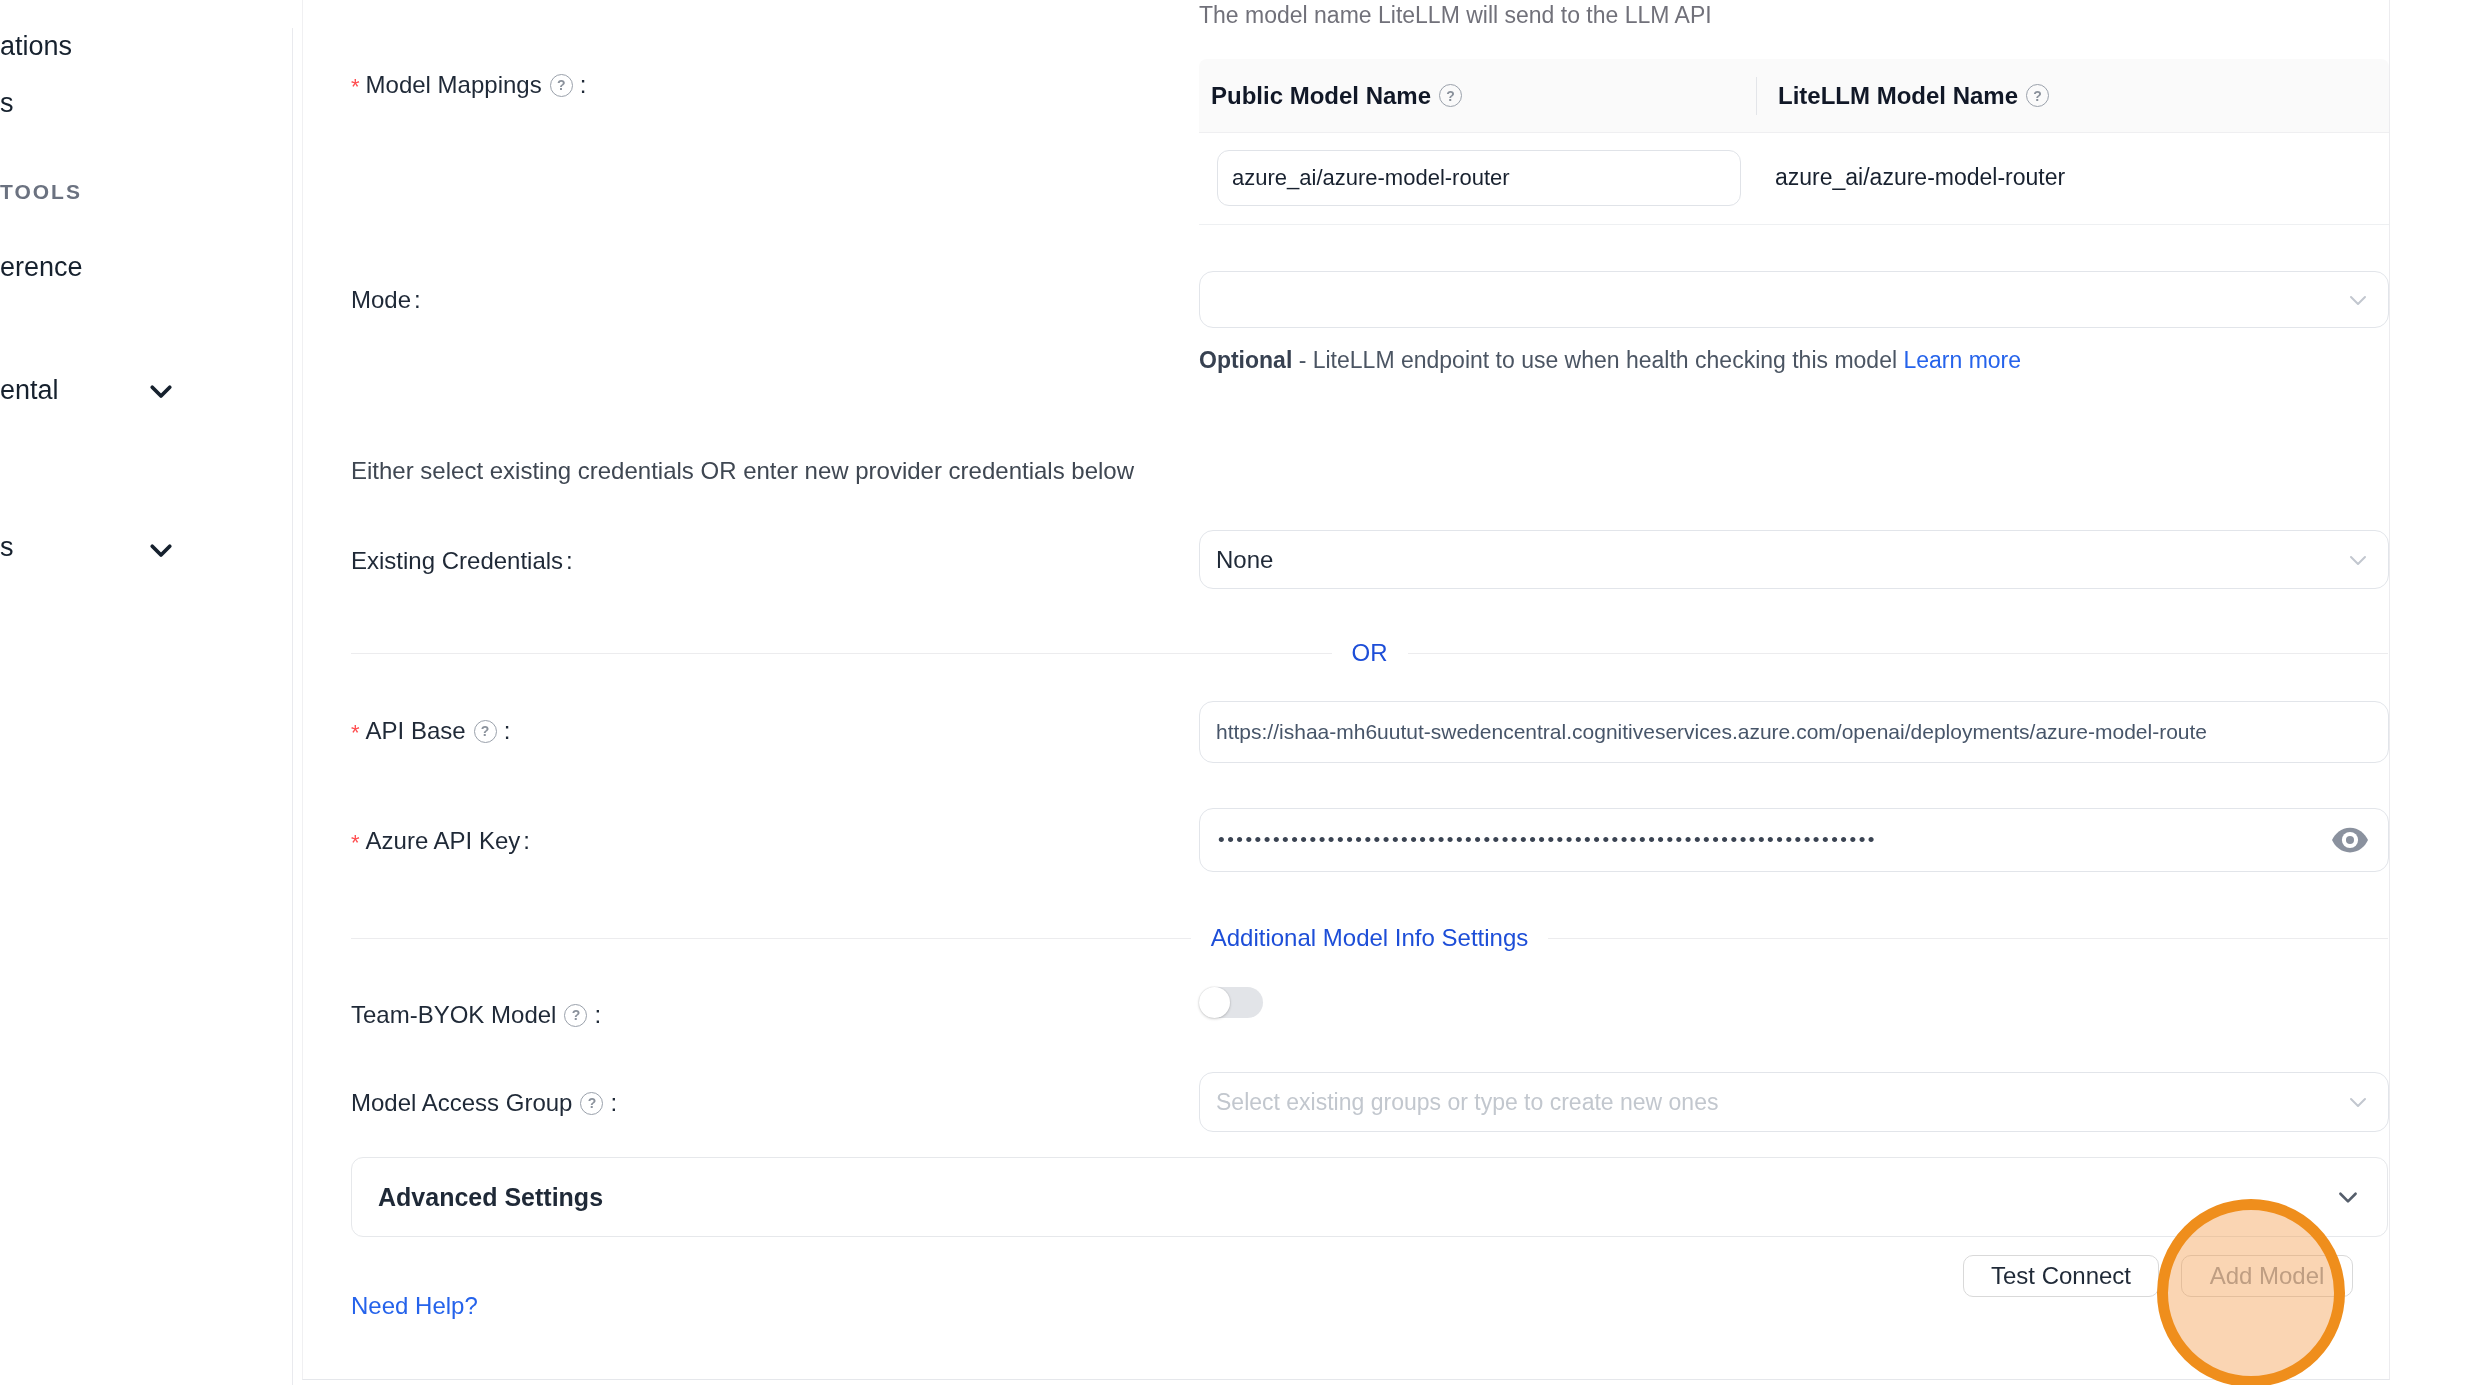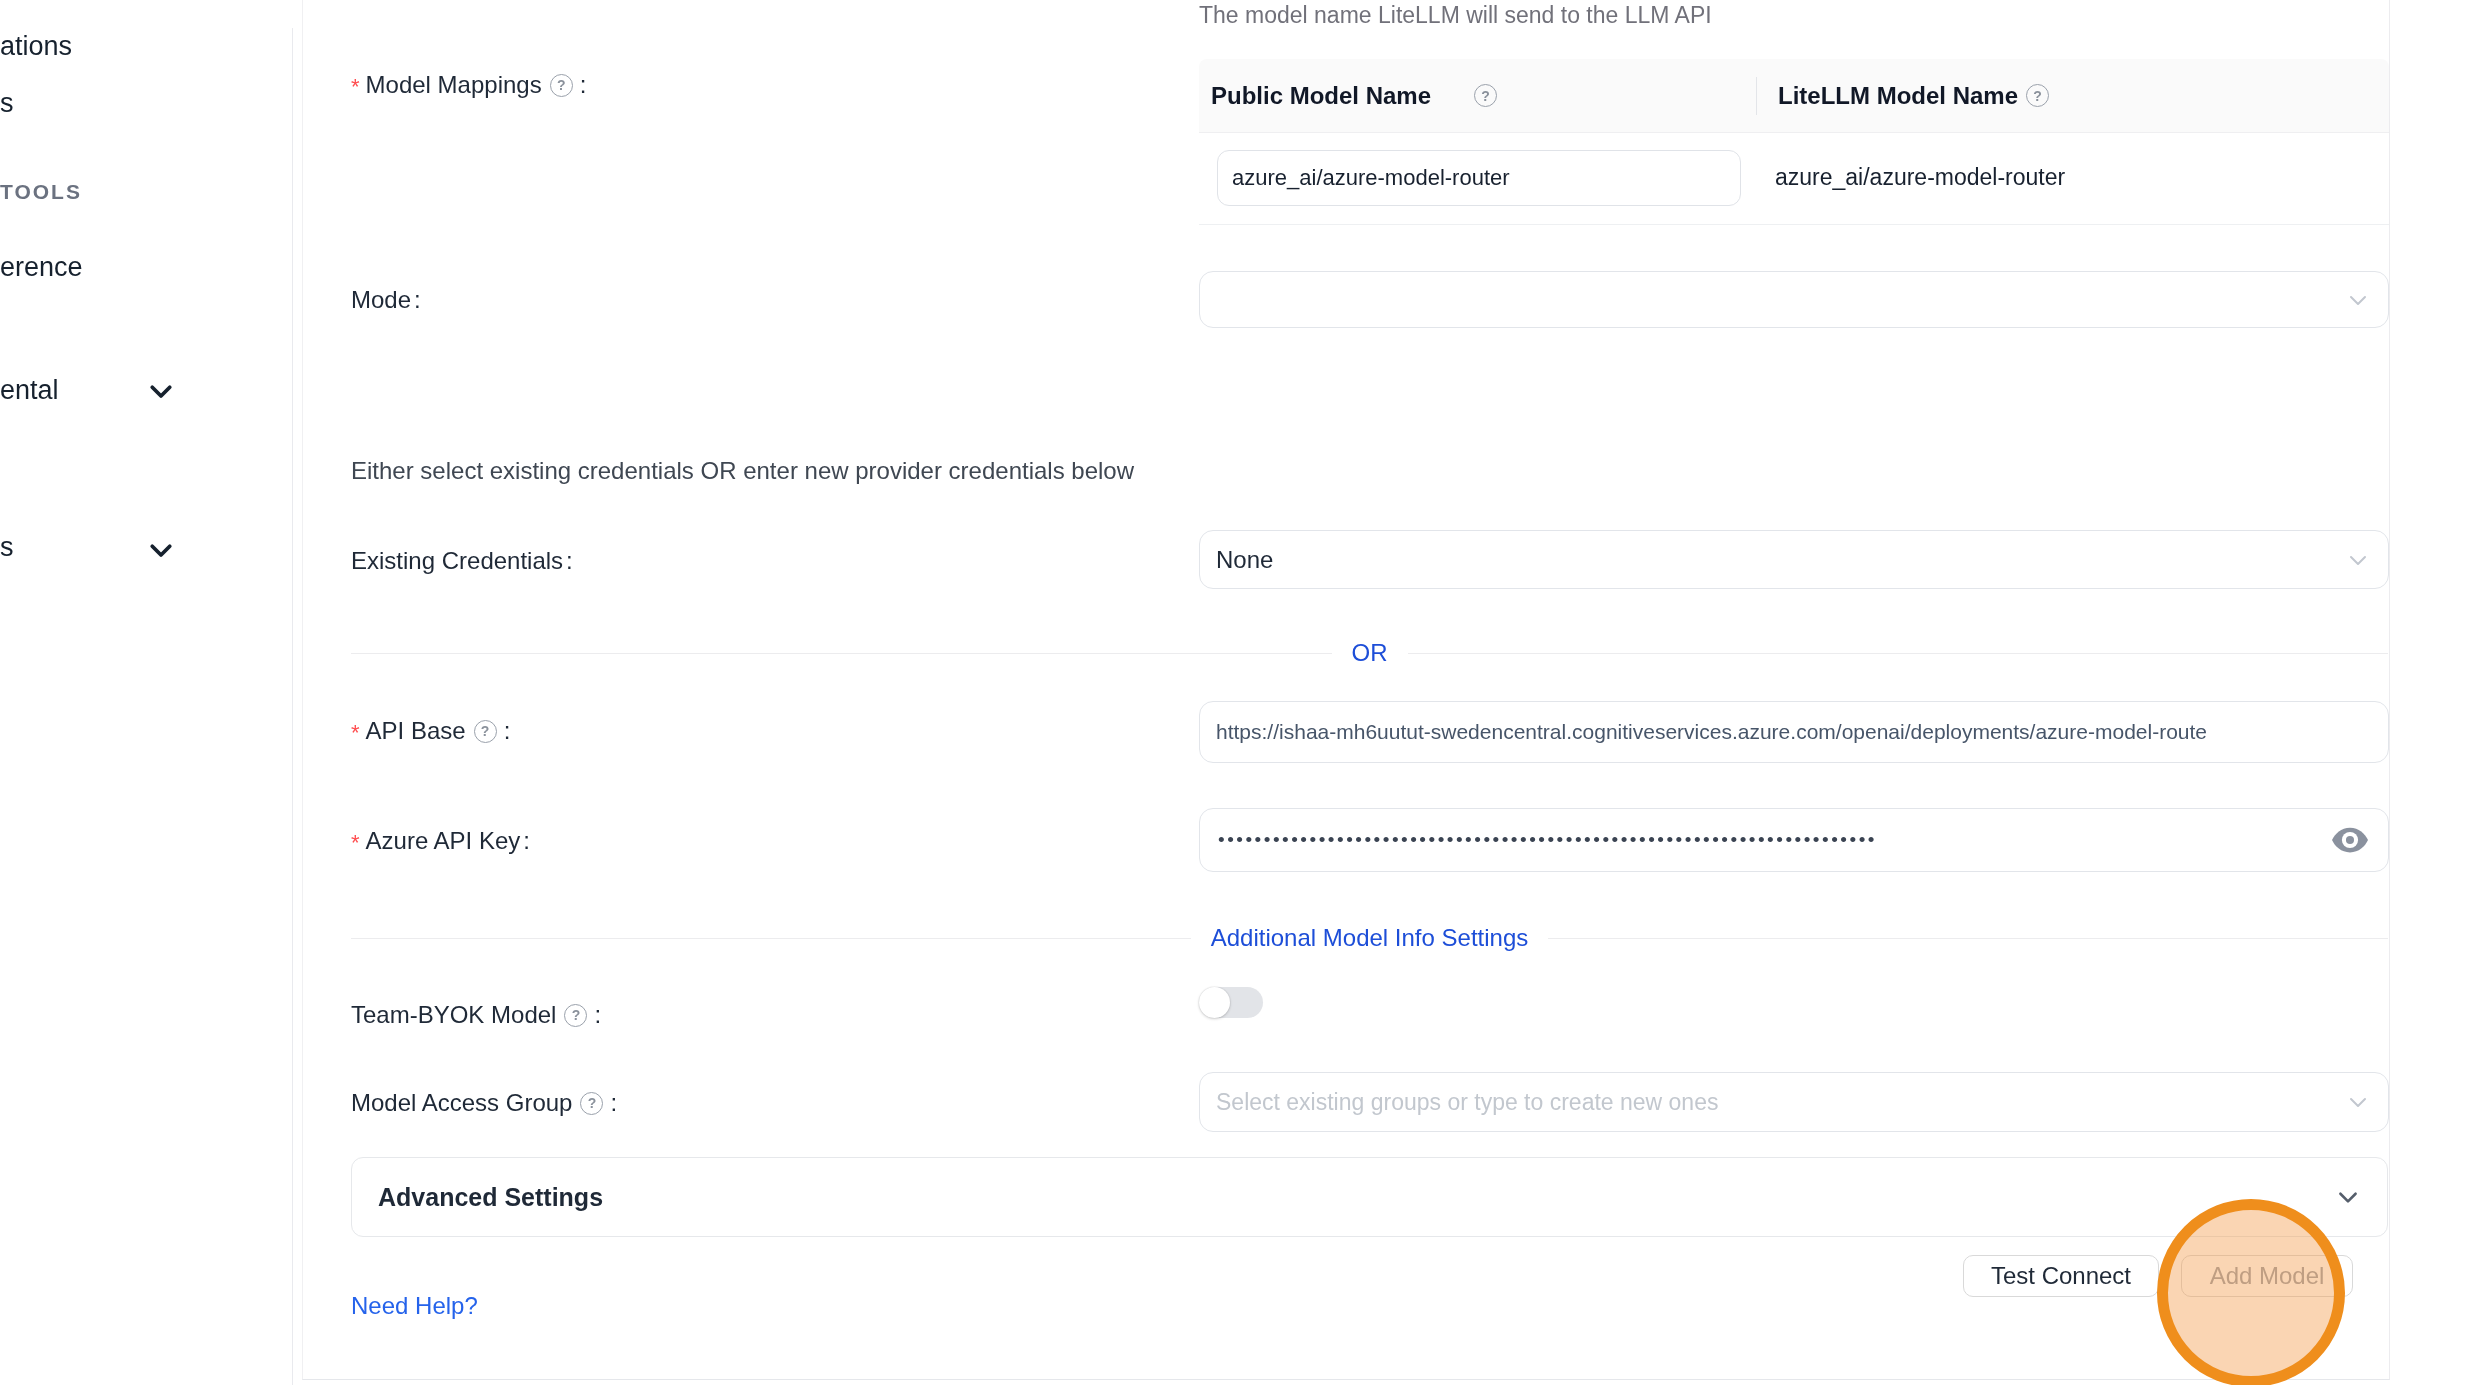--- a/index.html
+++ b/index.html
@@ -25,21 +25,21 @@
     color: #8a919b; font-size: 14px; font-weight: 700; margin: 0 4px 0 8px; }
   .colon { margin-left: 3px; }
 
   .note { position: absolute; left: 48px; font-size: 24px; color: #3f4752; white-space: nowrap; }
   .helper { position: absolute; left: 896px; top: 2px; font-size: 23px; color: #71717a; white-space: nowrap; }
 
   
   .mtable { position: absolute; left: 896px; top: 59px; width: 1190px; }
   .mt-head { display: flex; align-items: center; height: 74px; background: #fafafa;
     border-radius: 8px 8px 0 0; border-bottom: 1px solid #efeff1; position: relative; }
-  .mt-h1 { width: 557px; padding-left: 12px; font-size: 24px; font-weight: 700; color: #111827; display: flex; align-items: center; gap: 35px; }
+  .mt-h1 { width: 557px; padding-left: 12px; font-size: 24px; font-weight: 700; color: #111827; display: flex; align-items: center; }
   .mt-h2 { flex: 1; padding-left: 22px; font-size: 24px; font-weight: 700; color: #111827; display: flex; align-items: center; }
   .mt-sep { position: absolute; left: 557px; top: 18px; width: 1px; height: 38px; background: #e3e5e9; }
   .mt-body { position: relative; height: 92px; border-bottom: 1px solid #eef0f2; }
   .mt-input { position: absolute; left: 18px; top: 17px; width: 524px; height: 56px;
     border: 1px solid #e0e3e8; border-radius: 12px; font-size: 22px; color: #18212f;
     padding: 0 14px; font-family: inherit; background: #fff; }
   .mt-cell2 { position: absolute; left: 576px; top: 31px; font-size: 23px; color: #18212f; white-space: nowrap; }
 
   
   .select, .tinput { position: absolute; left: 896px; width: 1190px; background: #fff;
@@ -132,20 +132,23 @@
 
   <div class="lbl" style="top:286px">
     <span>Mode</span>
       <span class="colon">:</span>
   </div>
   <div class="select" style="top:271px;height:57px">
     <svg class="sel-chev" viewBox="0 0 24 24">
       <polyline points="5,9 12,16 19,9" fill="none" stroke="#c2c7cf" stroke-width="2" stroke-linecap="round" stroke-linejoin="round"></polyline>
     </svg>
   </div>
+  <div class="hint">
+    <b>Optional</b><span> - LiteLLM endpoint to use when health checking this model </span><span class="link">Learn more</span>
+  </div>
 
   <div class="note" style="top:457px">Either select existing credentials OR enter new provider credentials below</div>
 
   <div class="lbl" style="top:547px">
     <span>Existing Credentials</span>
       <span class="colon">:</span>
   </div>
   <div class="select" style="top:530px;height:59px">
     <span class="sel-value">None</span>
     <svg class="sel-chev" viewBox="0 0 24 24">

